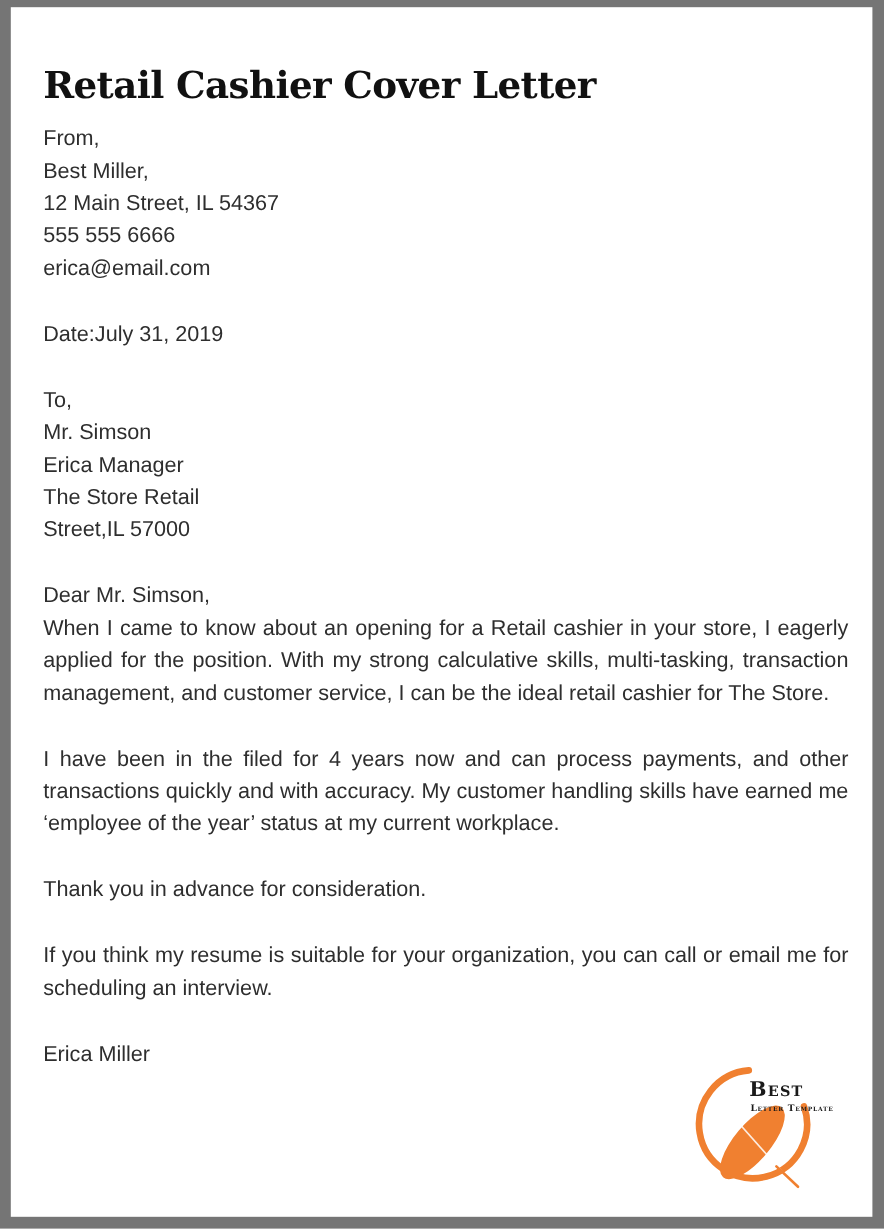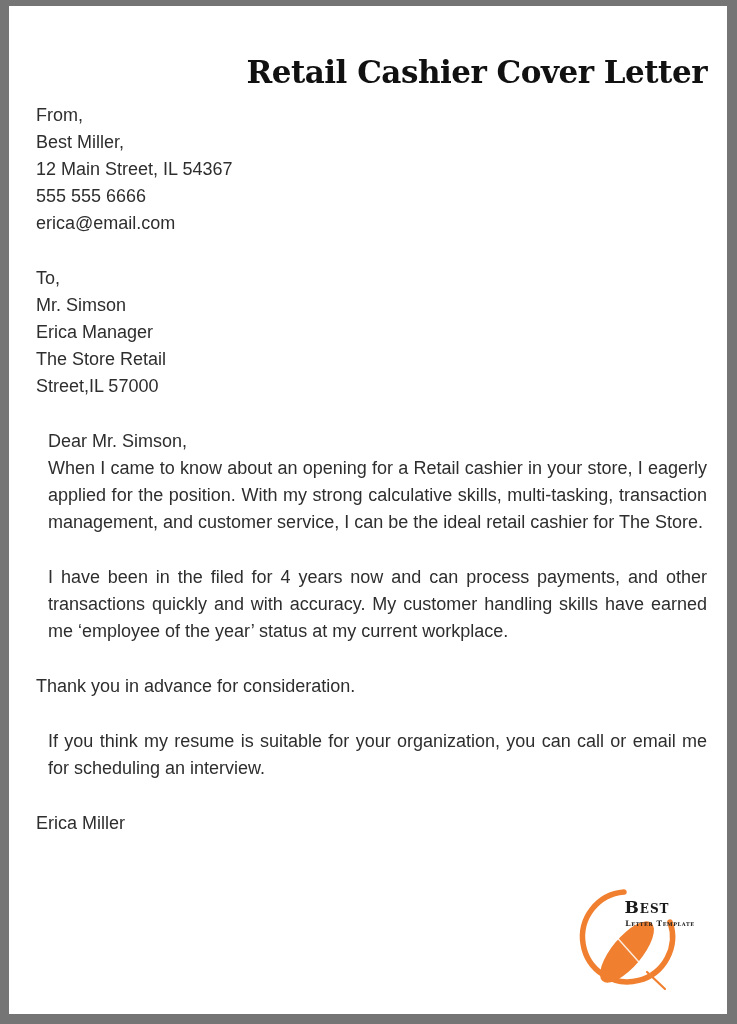--- a/index.html
+++ b/index.html
@@ -28,31 +28,30 @@
     font-size: 18px;
     line-height: 27px;
     color: #2e2e2e;
     overflow: hidden;
   }
   h1.title {
     font-family: "DejaVu Serif", "Liberation Serif", serif;
     font-weight: 700;
     font-size: 31px;
     line-height: 40px;
-    text-align: right;
+    text-align: left;
     color: #111111;
     letter-spacing: -0.5px;
     margin: 46px 0 10px 0;
   }
   p.block {
     margin: 0 0 28px 0;
   }
   p.justify {
     text-align: justify;
-    margin-left: 12px;
   }
   .logo {
     position: absolute;
     right: 18px;
     bottom: 12px;
     width: 150px;
     height: 130px;
   }
   .logo text.best {
     font-family: "DejaVu Serif", "Liberation Serif", serif;
@@ -80,20 +79,23 @@
     <h1 class="title">Retail Cashier Cover Letter</h1>
 
     <p class="block">
       <span>From,</span><br>
       <span>Best Miller,</span><br>
       <span>12 Main Street, IL 54367</span><br>
       <span>555 555 6666</span><br>
       <span>erica@email.com</span>
     </p>
 
+    <p class="block">
+      <span>Date:July 31, 2019</span>
+    </p>
 
     <p class="block">
       <span>To,</span><br>
       <span>Mr. Simson</span><br>
       <span>Erica Manager</span><br>
       <span>The Store Retail</span><br>
       <span>Street,IL 57000</span>
     </p>
 
     <p class="block justify">

